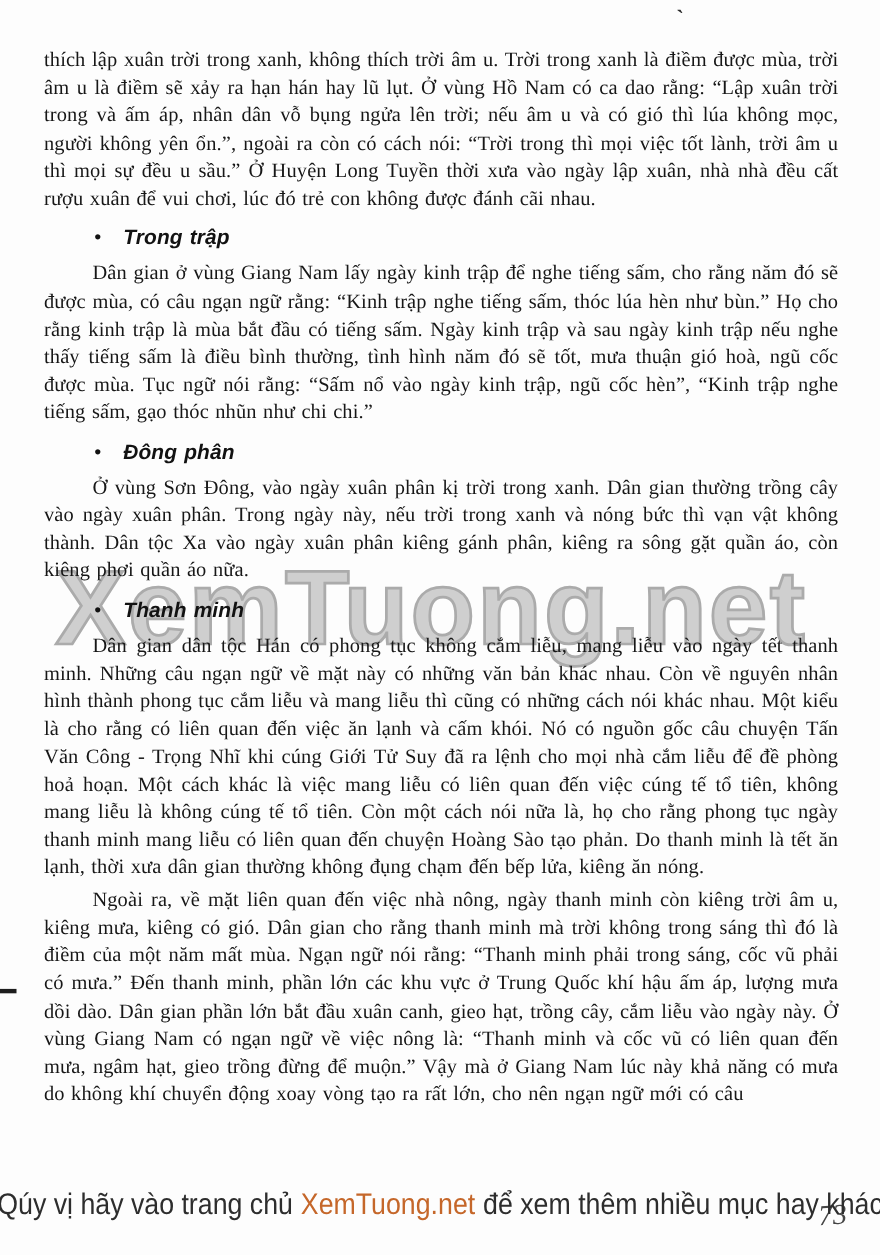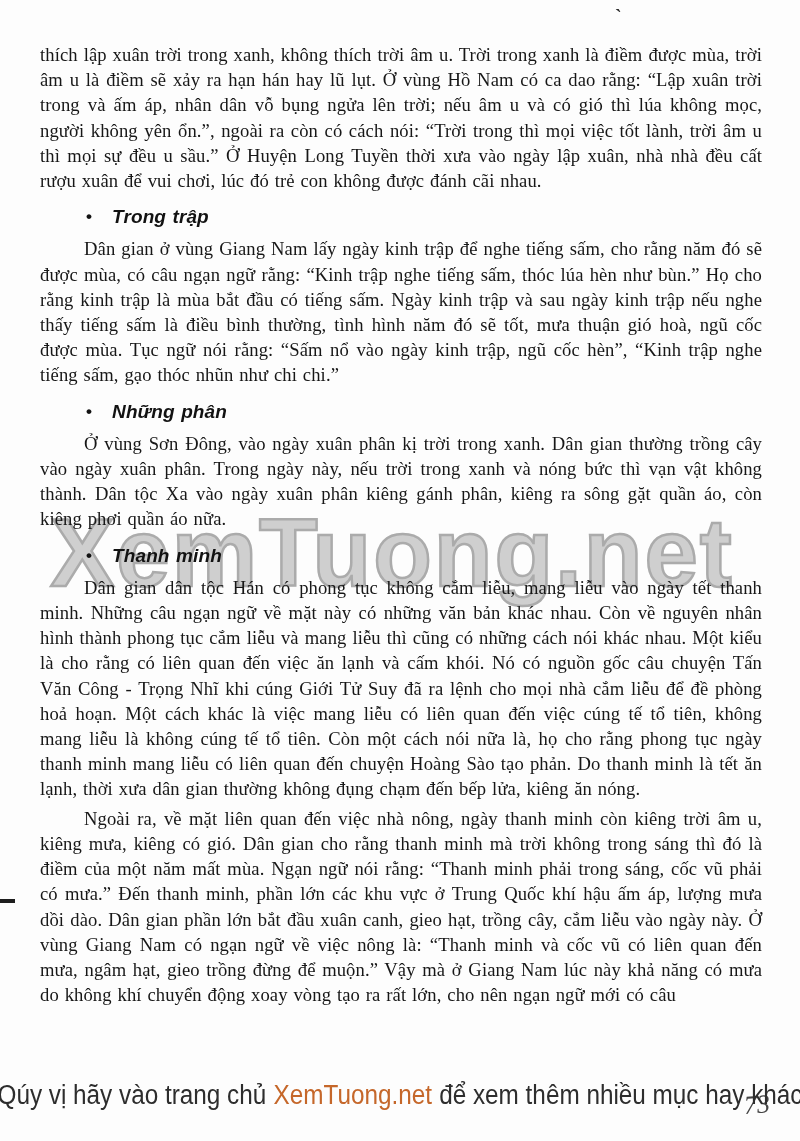--- a/index.html
+++ b/index.html
@@ -141,21 +141,21 @@
     <p class="para">thích lập xuân trời trong xanh, không thích trời âm u. Trời trong xanh là điềm được mùa, trời âm u là điềm sẽ xảy ra hạn hán hay lũ lụt. Ở vùng Hồ Nam có ca dao rằng: “Lập xuân trời trong và ấm áp, nhân dân vỗ bụng ngửa lên trời; nếu âm u và có gió thì lúa không mọc, người không yên ổn.”, ngoài ra còn có cách nói: “Trời trong thì mọi việc tốt lành, trời âm u thì mọi sự đều u sầu.” Ở Huyện Long Tuyền thời xưa vào ngày lập xuân, nhà nhà đều cất rượu xuân để vui chơi, lúc đó trẻ con không được đánh cãi nhau.</p>
 
     <div class="section-header">
       <span class="bullet">•</span>
       <span>Trong trập</span>
     </div>
     <p class="para indent">Dân gian ở vùng Giang Nam lấy ngày kinh trập để nghe tiếng sấm, cho rằng năm đó sẽ được mùa, có câu ngạn ngữ rằng: “Kinh trập nghe tiếng sấm, thóc lúa hèn như bùn.” Họ cho rằng kinh trập là mùa bắt đầu có tiếng sấm. Ngày kinh trập và sau ngày kinh trập nếu nghe thấy tiếng sấm là điều bình thường, tình hình năm đó sẽ tốt, mưa thuận gió hoà, ngũ cốc được mùa. Tục ngữ nói rằng: “Sấm nổ vào ngày kinh trập, ngũ cốc hèn”, “Kinh trập nghe tiếng sấm, gạo thóc nhũn như chi chi.”</p>
 
     <div class="section-header">
       <span class="bullet">•</span>
-      <span>Những phân</span>
+      <span>Đông phân</span>
     </div>
     <p class="para indent">Ở vùng Sơn Đông, vào ngày xuân phân kị trời trong xanh. Dân gian thường trồng cây vào ngày xuân phân. Trong ngày này, nếu trời trong xanh và nóng bức thì vạn vật không thành. Dân tộc Xa vào ngày xuân phân kiêng gánh phân, kiêng ra sông gặt quần áo, còn kiêng phơi quần áo nữa.</p>
 
     <div class="section-header">
       <span class="bullet">•</span>
       <span>Thanh minh</span>
     </div>
     <p class="para indent">Dân gian dân tộc Hán có phong tục không cắm liễu, mang liễu vào ngày tết thanh minh. Những câu ngạn ngữ về mặt này có những văn bản khác nhau. Còn về nguyên nhân hình thành phong tục cắm liễu và mang liễu thì cũng có những cách nói khác nhau. Một kiểu là cho rằng có liên quan đến việc ăn lạnh và cấm khói. Nó có nguồn gốc câu chuyện Tấn Văn Công - Trọng Nhĩ khi cúng Giới Tử Suy đã ra lệnh cho mọi nhà cắm liễu để đề phòng hoả hoạn. Một cách khác là việc mang liễu có liên quan đến việc cúng tế tổ tiên, không mang liễu là không cúng tế tổ tiên. Còn một cách nói nữa là, họ cho rằng phong tục ngày thanh minh mang liễu có liên quan đến chuyện Hoàng Sào tạo phản. Do thanh minh là tết ăn lạnh, thời xưa dân gian thường không đụng chạm đến bếp lửa, kiêng ăn nóng.</p>
     <p class="para indent">Ngoài ra, về mặt liên quan đến việc nhà nông, ngày thanh minh còn kiêng trời âm u, kiêng mưa, kiêng có gió. Dân gian cho rằng thanh minh mà trời không trong sáng thì đó là điềm của một năm mất mùa. Ngạn ngữ nói rằng: “Thanh minh phải trong sáng, cốc vũ phải có mưa.” Đến thanh minh, phần lớn các khu vực ở Trung Quốc khí hậu ấm áp, lượng mưa dồi dào. Dân gian phần lớn bắt đầu xuân canh, gieo hạt, trồng cây, cắm liễu vào ngày này. Ở vùng Giang Nam có ngạn ngữ về việc nông là: “Thanh minh và cốc vũ có liên quan đến mưa, ngâm hạt, gieo trồng đừng để muộn.” Vậy mà ở Giang Nam lúc này khả năng có mưa do không khí chuyển động xoay vòng tạo ra rất lớn, cho nên ngạn ngữ mới có câu</p>
 

